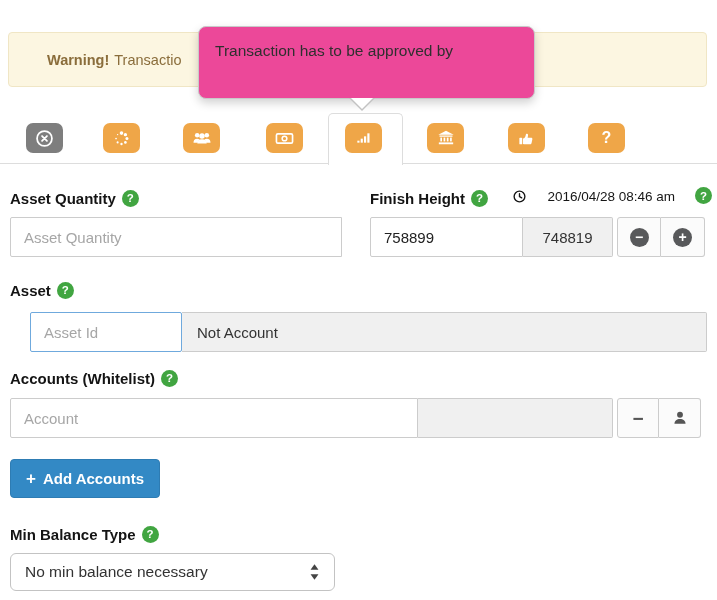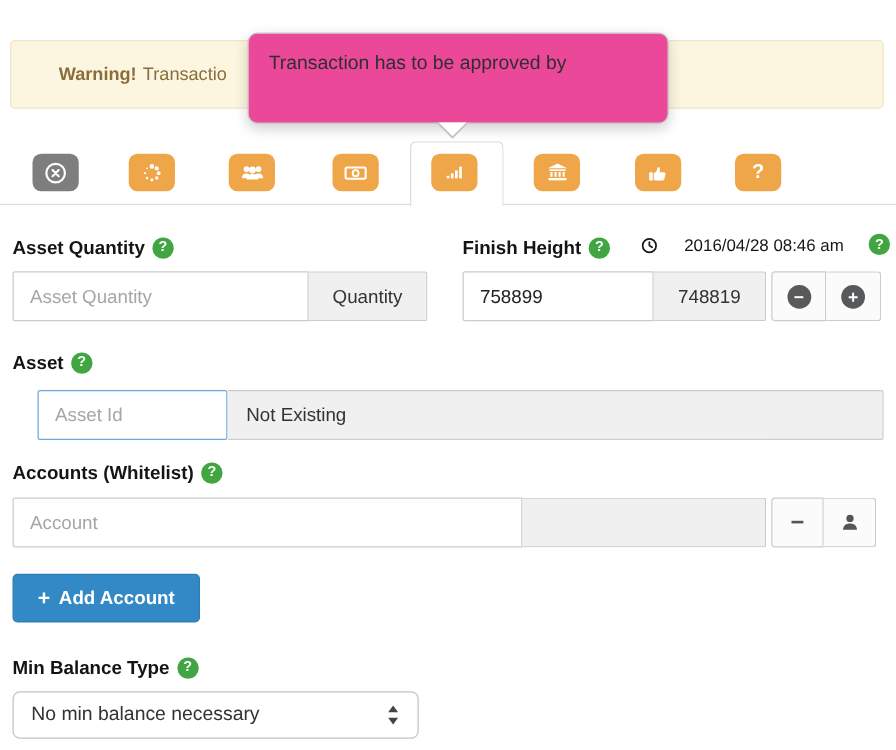--- a/index.html
+++ b/index.html
@@ -180,21 +180,20 @@
     <svg width="15" height="15" viewBox="0 0 24 24">
       <circle cx="12" cy="12" r="8.6" fill="none" stroke="#161616" stroke-width="2.2"></circle>
       <path d="M12 7.4V12l3.5 2.1" fill="none" stroke="#161616" stroke-width="2.2" stroke-linecap="round"></path>
     </svg>
     <span>2016/04/28 08:46 am</span>
     <span class="help">?</span>
   </div>
 
   <div class="igroup" style="left:10px; top:217px; width:332px; height:40px">
     <input class="tinput" style="flex: 1 1 0%;" placeholder="Asset Quantity">
-    <div class="addon center" style="width:95px">Quantity</div>
   </div>
 
   <div class="igroup" style="left:370px; top:217px; width:243px; height:40px">
     <input class="tinput" style="width: 153px;" value="758899">
     <div class="addon center" style="width:90px">748819</div>
   </div>
 
   <div class="seg-group" style="left:617px; top:217px; height:40px">
     <div class="seg" style="width:44px">
       <span class="circle-ic">−</span>
@@ -204,21 +203,21 @@
     </div>
   </div>
 
   <div class="flabel" style="left:10px; top:281px">
     <span>Asset</span>
     <span class="help">?</span>
   </div>
 
   <div class="igroup" style="left:10px; top:312px; width:697px; height:40px">
     <input class="tinput focusblue" style="width: 152px;" placeholder="Asset Id">
-    <div class="addon" style="flex:1; padding-left:15px">Not Existing</div>
+    <div class="addon" style="flex:1; padding-left:15px">Not Account</div>
   </div>
 
   <div class="flabel" style="left:10px; top:369px">
     <span>Accounts (Whitelist)</span>
     <span class="help">?</span>
   </div>
 
   <div class="igroup" style="left:10px; top:398px; width:603px; height:40px">
     <input class="tinput" style="flex: 1 1 0%;" placeholder="Account">
     <div class="addon" style="width:195px"></div>
@@ -231,21 +230,21 @@
     <div class="seg" style="width:42px">
       <svg width="18" height="18" viewBox="0 0 24 24" fill="#555">
         <circle cx="12" cy="7.6" r="3.9"></circle>
         <path d="M4.6 19.8c0-4.4 3.3-6.6 7.4-6.6s7.4 2.2 7.4 6.6z"></path>
       </svg>
     </div>
   </div>
 
   <button class="add-btn">
     <span class="plus">+</span>
-    <span>Add Account</span>
+    <span>Add Accounts</span>
   </button>
 
   <div class="flabel" style="left:10px; top:525px">
     <span>Min Balance Type</span>
     <span class="help">?</span>
   </div>
 
   <div class="select">
     <span>No min balance necessary</span>
     <svg width="11" height="18" viewBox="0 0 12 20" fill="#444">

